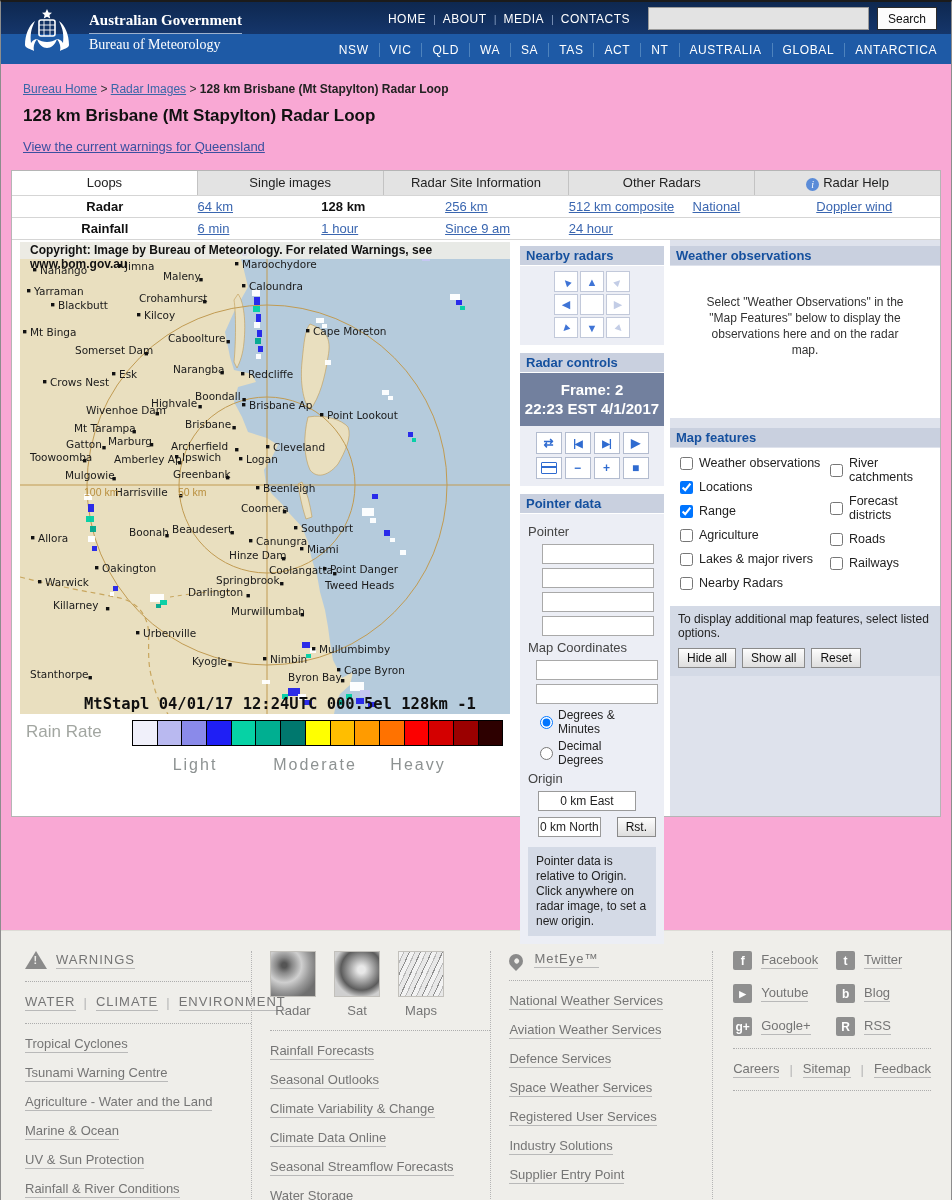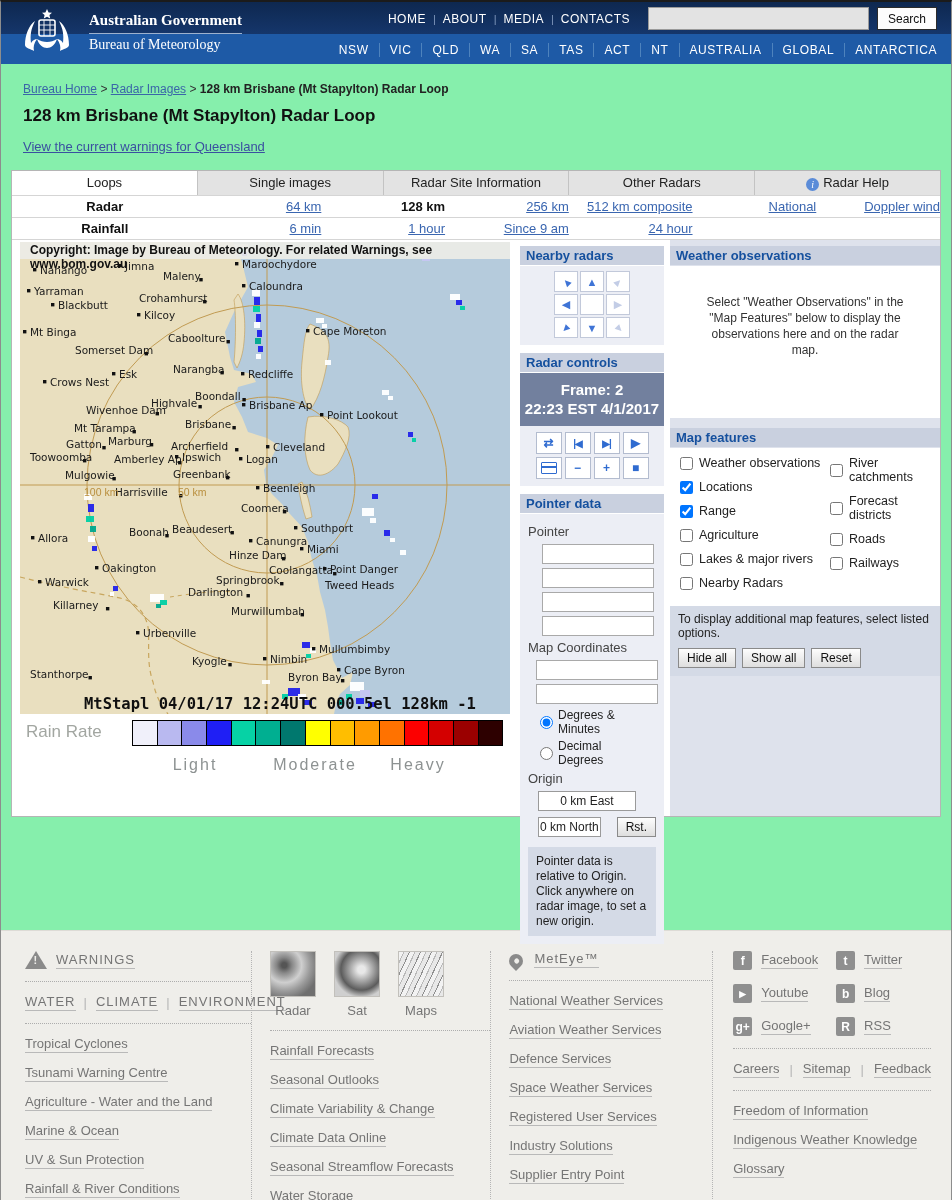--- a/index.html
+++ b/index.html
@@ -1,17 +1,17 @@
 <!DOCTYPE html>
 <html><head>
 <meta charset="utf-8">
 <style>
   html,body{margin:0;padding:0;background:#e8e6e2;}
   body{font-family:"Liberation Sans",sans-serif;}
-  .page{width:950px;height:1198px;margin:0 auto;background:#86efac;border:1px solid #8d8d8d;border-top:2px solid #1b1b1b;overflow:hidden;position:relative;}
+  .page{width:950px;height:1198px;margin:0 auto;background:#f9a8d4;border:1px solid #8d8d8d;border-top:2px solid #1b1b1b;overflow:hidden;position:relative;}
 
   
   .hdr{height:62px;position:relative;background:linear-gradient(#0e2850 0%,#15366b 52%,#1e5aa6 52%,#1e5aa6 100%);}
   .hdr-top{height:33px;display:flex;align-items:center;justify-content:flex-end;padding-right:14px;gap:8px;}
   .hdr-links{display:flex;align-items:center;gap:7px;margin-right:10px;}
   .hdr-link{color:#fff;font-size:12px;letter-spacing:.5px;cursor:pointer;}
   .hdr-sep{color:#7f97bb;font-size:11px;}
   .hdr-search{width:215px;height:19px;background:#e3e3e3;border:1px solid #9a9a9a;}
   .hdr-search-btn{height:23px;background:#fdfdfd;border:1px solid #2b2b2b;font-size:12px;padding:0 10px;color:#111;}
   .hdr-bot{height:29px;display:flex;align-items:center;justify-content:flex-end;padding-right:14px;}
@@ -32,21 +32,21 @@
 
   
   .main-box{margin:6px 10px 0 10px;border:1px solid #b5b5b5;background:#fff;}
   .tabs{display:flex;background:#e3e3e3;}
   .tab{flex:1;text-align:center;font-size:13px;color:#222;padding:4px 0;border-right:1px solid #c3c3c3;background:#e3e3e3;cursor:pointer;}
   .tab:last-child{border-right:none;}
   .tab.active{background:#fff;}
   .info-i{display:inline-block;width:13px;height:13px;line-height:13px;border-radius:50%;background:#5b8cd8;color:#fff;font-size:10px;font-family:"Liberation Serif",serif;font-style:italic;text-align:center;margin-right:4px;vertical-align:-1px;}
   .subnav-row{display:flex;border-top:1px solid #d5d5d5;align-items:center;height:21px;font-size:13px;}
   .subnav-label{width:186px;text-align:center;font-weight:bold;color:#111;}
-  .subnav-cell{width:124px;text-align:right;}
+  .subnav-cell{width:124px;text-align:left;}
   .subnav-cell a{color:#3a66b0;text-decoration:underline;cursor:pointer;}
   .subnav-cell .cur{font-weight:bold;color:#111;}
 
   .content{display:flex;border-top:1px solid #d5d5d5;height:576px;background:#fff;}
 
   
   .map-col{width:498px;padding:2px 0 0 8px;}
   .map-wrap{position:relative;width:490px;height:472px;overflow:hidden;cursor:crosshair;}
   .map-copy{position:absolute;top:0;left:0;right:0;height:17px;background:rgba(236,236,230,.93);font-size:12px;font-weight:bold;color:#111;padding:1px 0 0 10px;box-sizing:border-box;}
   .map-status{position:absolute;left:64px;bottom:1px;font-family:"DejaVu Sans Mono",monospace;font-size:15.5px;font-weight:bold;color:#101010;white-space:pre;}
@@ -698,24 +698,19 @@
         </div>
       <hr class="f-hr">
       <div class="f-inline" id="f-inline">
           <span class="f-link">Careers</span>
           <span class="f-cat-sep">|</span>
           <span class="f-link">Sitemap</span>
           <span class="f-cat-sep">|</span>
           <span class="f-link">Feedback</span>
         </div>
       <hr class="f-hr">
-      <ul class="f-list" id="f-list4">
-          <li><span class="f-link">Freedom of Information</span></li>
-          <li><span class="f-link">Indigenous Weather Knowledge</span></li>
-          <li><span class="f-link">Glossary</span></li>
-        </ul>
     </div>
   </div>
 
   
   
 
 </div>
 
 </body></html>

